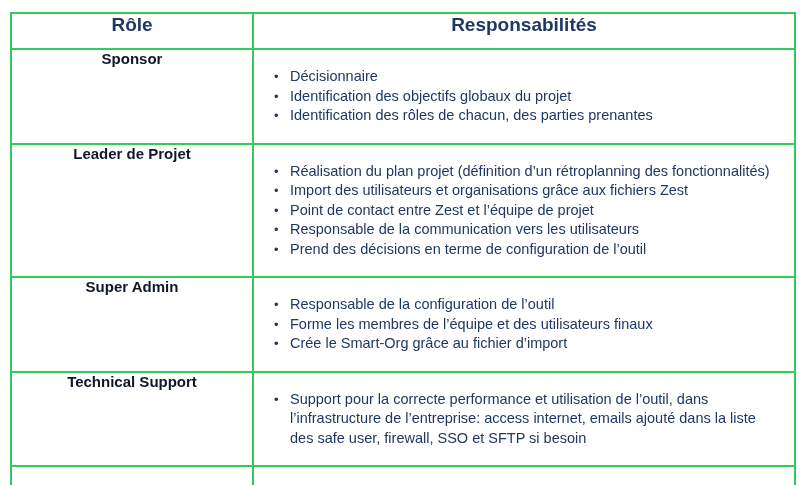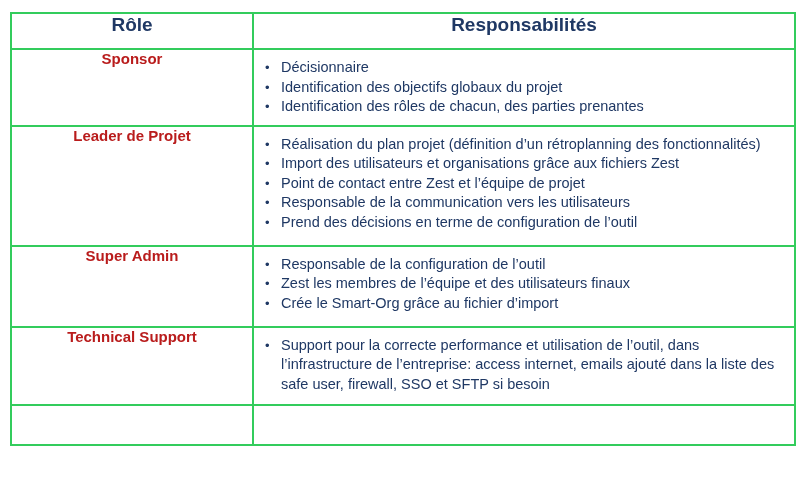--- a/index.html
+++ b/index.html
@@ -43,25 +43,25 @@
   tr.r-2 { height: 81px; }
   tr.r-3 { height: 79px; }
   tr.r-4 { height: 78px; }
   tr.r-partial { height: 40px; }
 
   td.role-cell {
     font-size: 15px;
     font-weight: bold;
     text-align: center;
     padding-top: 5px;
-    color: #b91c1c;
+    color: #0f172a;
   }
   td.resp-cell { padding: 5px 6px 2px 8px; }
   ul.resp-list {
-    margin: 4px;
+    margin: 13px;
     padding: 4px;
     list-style: none;
   }
   ul.resp-list li {
     position: relative;
     font-size: 14.5px;
     line-height: 19.5px;
     padding-left: 19px;
     color: #1f3864;
   }
@@ -110,21 +110,21 @@
             <li>Responsable de la communication vers les utilisateurs</li>
             <li>Prend des décisions en terme de configuration de l’outil</li>
           </ul>
         </td>
       </tr>
       <tr class="r-2">
         <td class="role-cell">Super Admin</td>
         <td class="resp-cell">
           <ul class="resp-list">
             <li>Responsable de la configuration de l’outil</li>
-            <li>Zest les membres de l’équipe et des utilisateurs finaux</li>
+            <li>Forme les membres de l’équipe et des utilisateurs finaux</li>
             <li>Crée le Smart-Org grâce au fichier d’import</li>
           </ul>
         </td>
       </tr>
       <tr class="r-4">
         <td class="role-cell">Technical Support</td>
         <td class="resp-cell">
           <ul class="resp-list">
             <li>Support pour la correcte performance et utilisation de l’outil, dans l’infrastructure de l’entreprise: access internet, emails ajouté dans la liste des safe user, firewall, SSO et SFTP si besoin</li>
           </ul>

